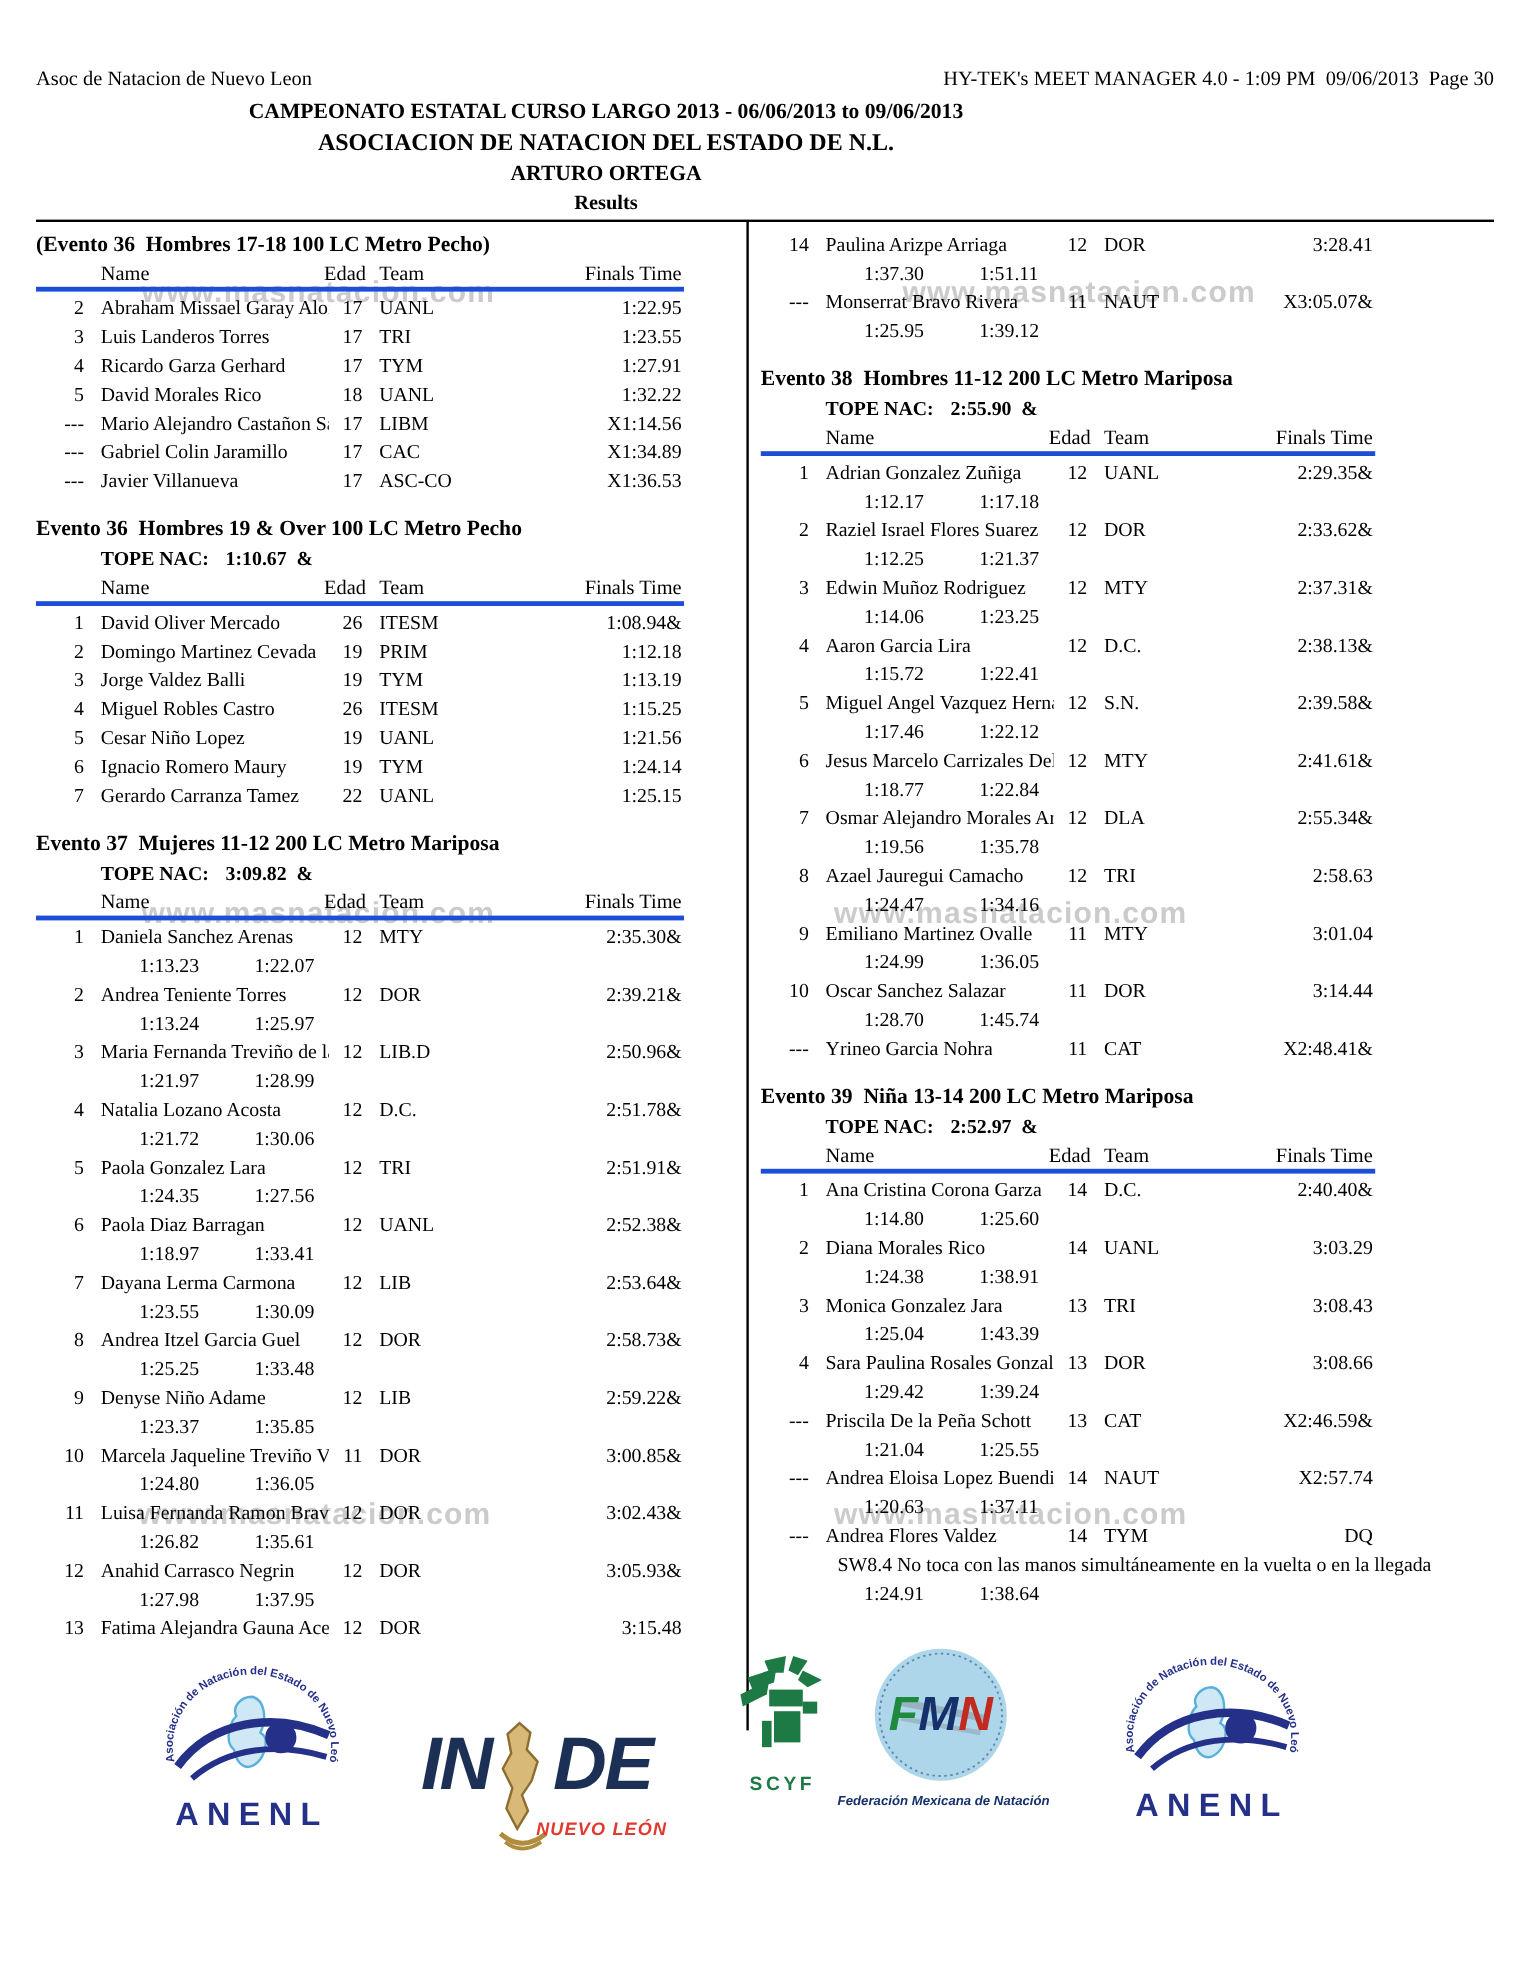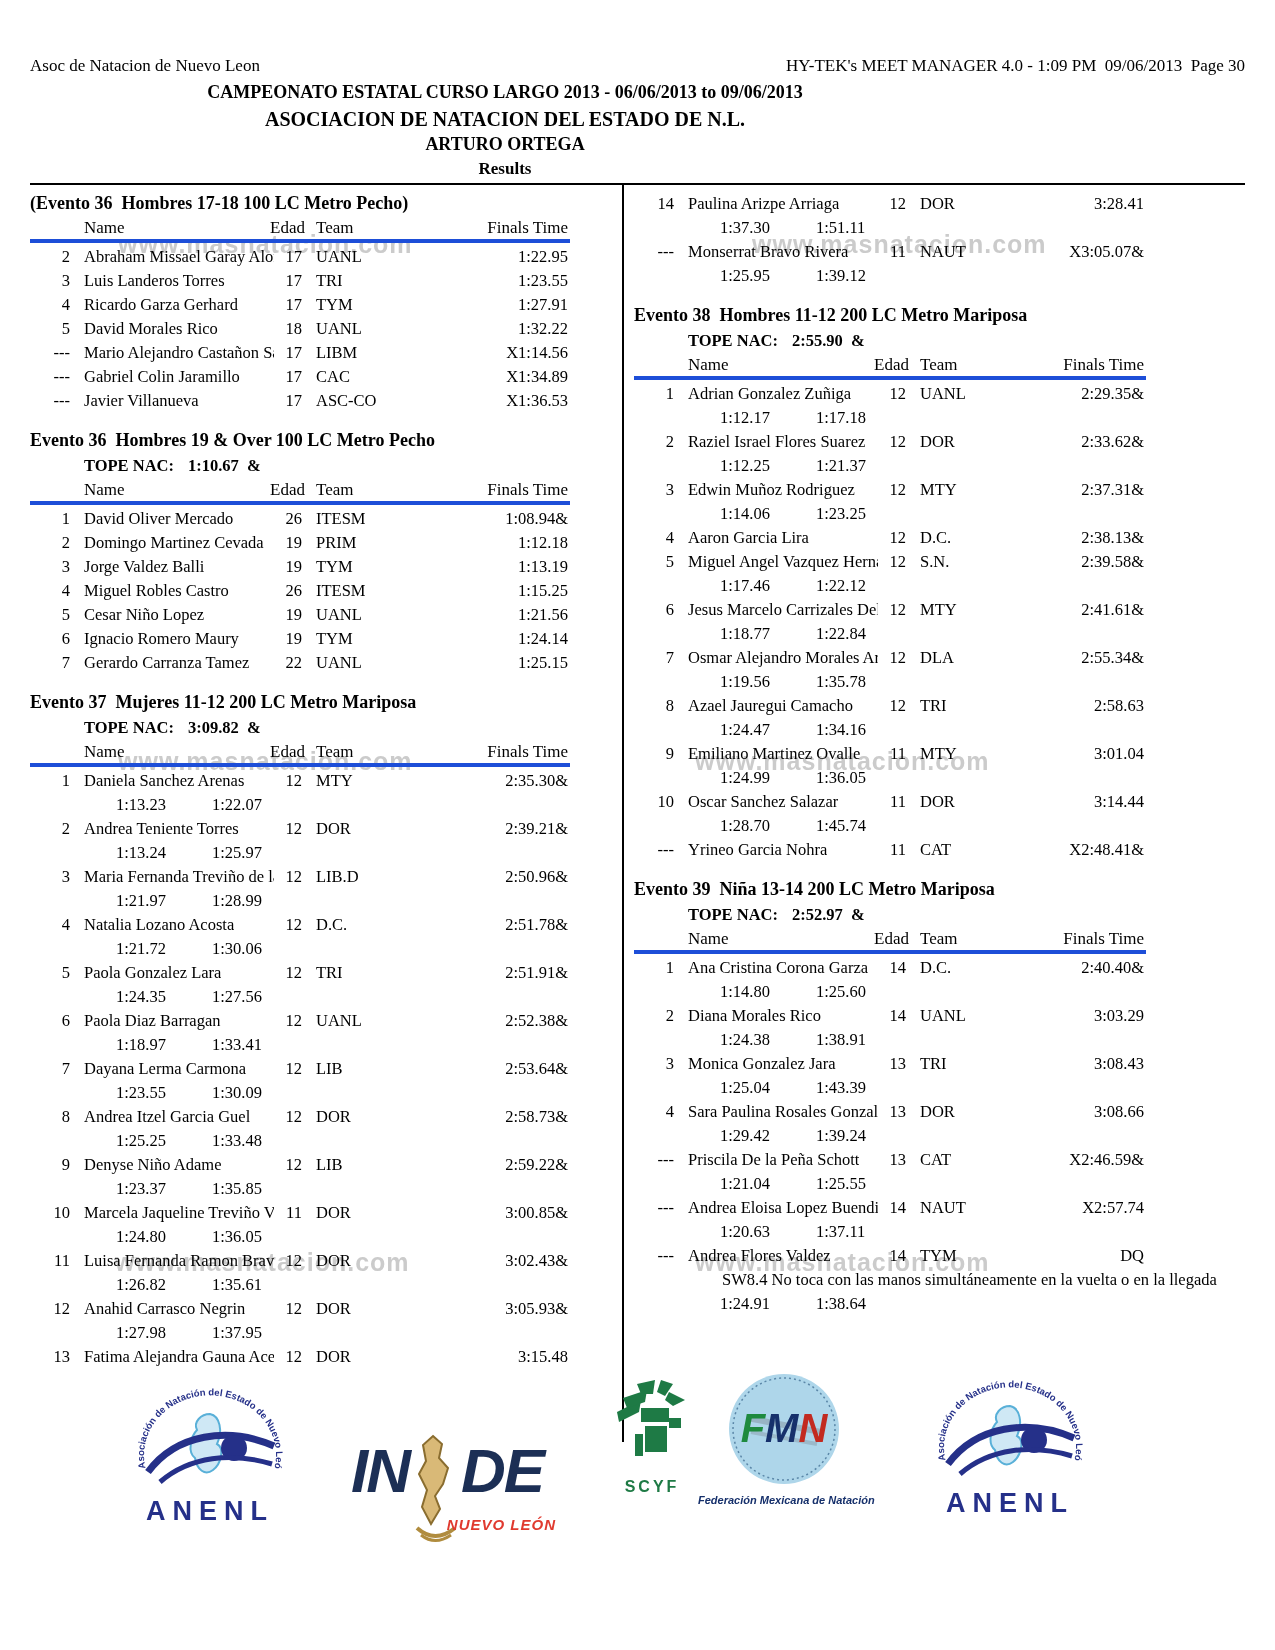--- a/index.html
+++ b/index.html
@@ -37,21 +37,21 @@
 
   .rrow,.srow{position:relative;height:24px;font-size:16.5px;line-height:24px;}
   .place{position:absolute;left:0;width:40px;text-align:right;}
   .rname{position:absolute;left:54px;white-space:nowrap;max-width:190px;overflow:hidden;}
   .age{position:absolute;left:232px;width:40px;text-align:right;}
   .team{position:absolute;left:286px;white-space:nowrap;}
   .ftime{position:absolute;right:2px;white-space:nowrap;}
   .s1{position:absolute;left:86px;}
   .s2{position:absolute;left:182px;}
   .nrow{position:relative;height:24px;font-size:16.5px;line-height:24px;
-        margin-left:88px;white-space:nowrap;}
+        margin-left:64px;white-space:nowrap;}
 
   
   .watermark{position:absolute;color:#cbcbcb;font:bold 25px "Liberation Sans","DejaVu Sans",sans-serif;
              letter-spacing:1px;z-index:0;}
   #col-left,#col-right{z-index:1;}
 
   
   .logo{position:absolute;text-align:center;}
   #logo-anenl-left{left:128px;top:1388px;width:164px;}
   #logo-anenl-right{left:928px;top:1380px;width:164px;}
@@ -427,20 +427,24 @@
         <span class="s1">1:14.06</span>
         <span class="s2">1:23.25</span>
       </div>
       <div class="rrow">
         <span class="place">4</span>
         <span class="rname">Aaron Garcia Lira</span>
         <span class="age">12</span>
         <span class="team">D.C.</span>
         <span class="ftime">2:38.13&amp;</span>
       </div>
+      <div class="srow">
+        <span class="s1">1:15.72</span>
+        <span class="s2">1:22.41</span>
+      </div>
       <div class="rrow">
         <span class="place">5</span>
         <span class="rname">Miguel Angel Vazquez Herna</span>
         <span class="age">12</span>
         <span class="team">S.N.</span>
         <span class="ftime">2:39.58&amp;</span>
       </div>
       <div class="srow">
         <span class="s1">1:17.46</span>
         <span class="s2">1:22.12</span>

